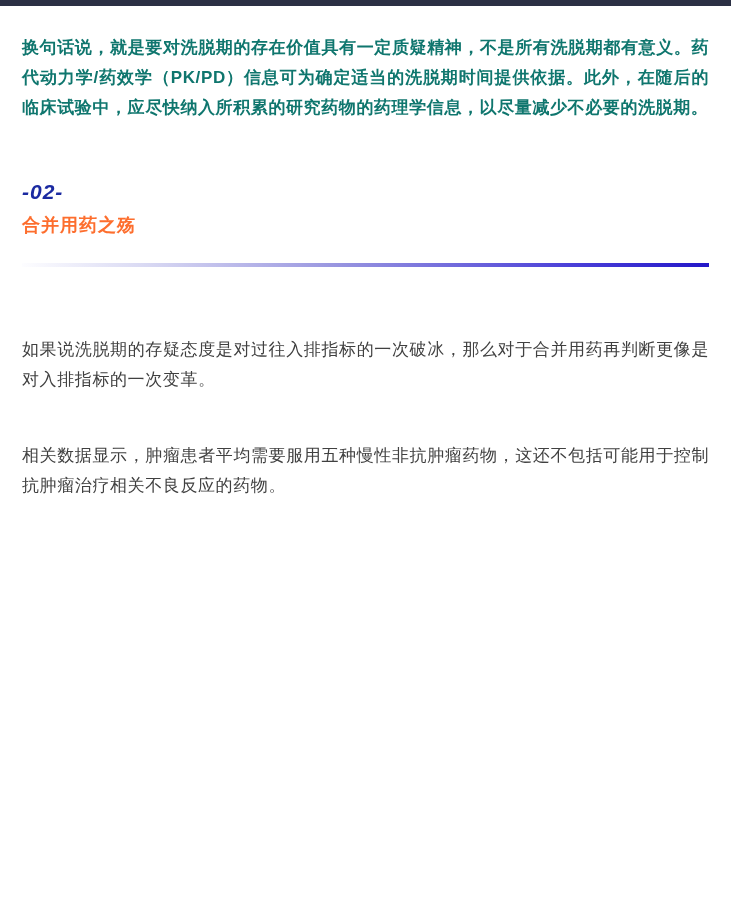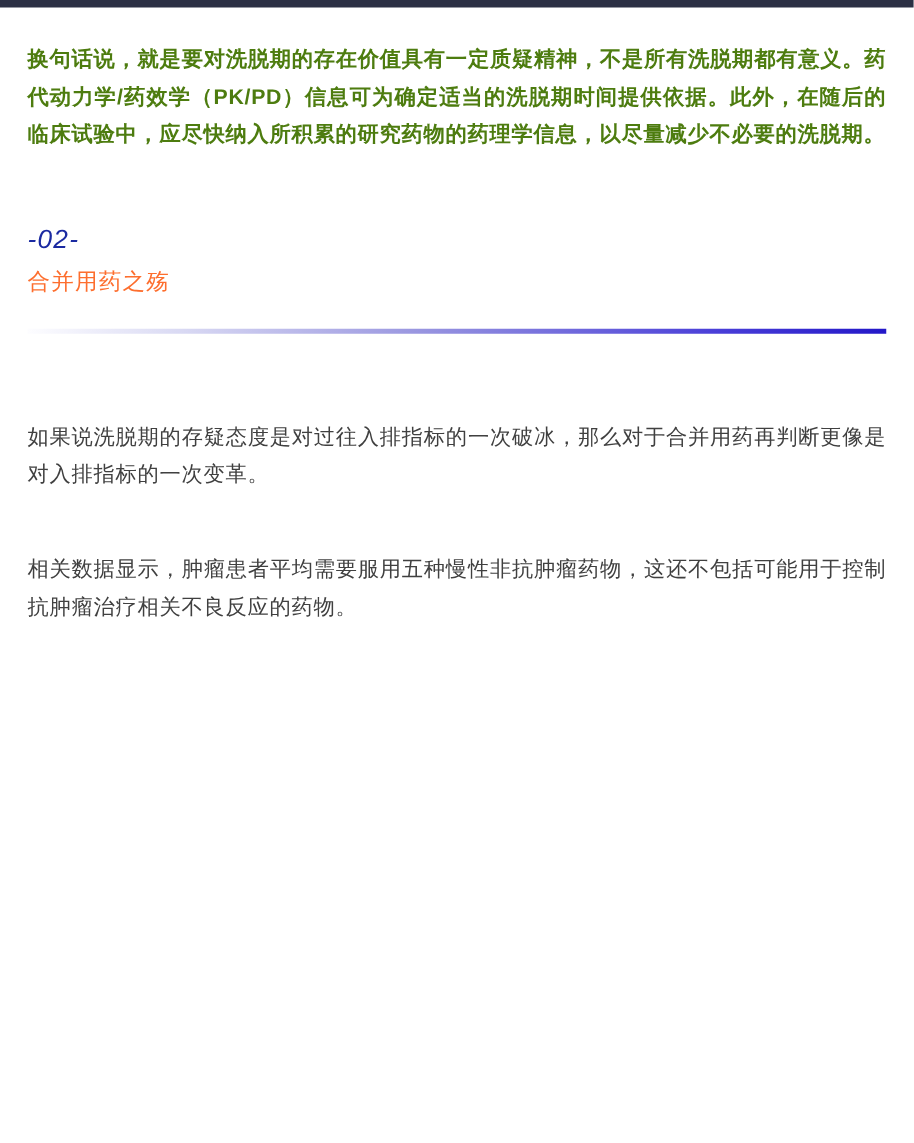--- a/index.html
+++ b/index.html
@@ -23,38 +23,38 @@
   }
   p {
     margin: 0 0 46px 0;
     font-size: 17px;
     line-height: 30px;
     letter-spacing: 0.6px;
     color: #404040;
     text-align: justify;
   }
   .intro {
-    color: #4d7c0f;
+    color: #0f766e;
     font-weight: 700;
     margin-bottom: 12px;
   }
   .section-number {
     margin: 54px 0 0 0;
     font-size: 21px;
     line-height: 30px;
-    font-weight: 400;
+    font-weight: 700;
     font-style: italic;
     color: #1b2aa1;
     letter-spacing: 1px;
   }
   .section-title {
     margin: 4px 0 0 0;
     font-size: 18px;
     line-height: 28px;
-    font-weight: 400;
+    font-weight: 700;
     color: #fd6e2e;
     letter-spacing: 1px;
   }
   .divider {
     margin-top: 24px;
     height: 4px;
     width: 100%;
     background: linear-gradient(to right, #fdfdff 0%, #d9d9f3 18%, #9a97e0 45%, #4a3fd8 80%, #2317c8 100%);
   }
   .p-first {

